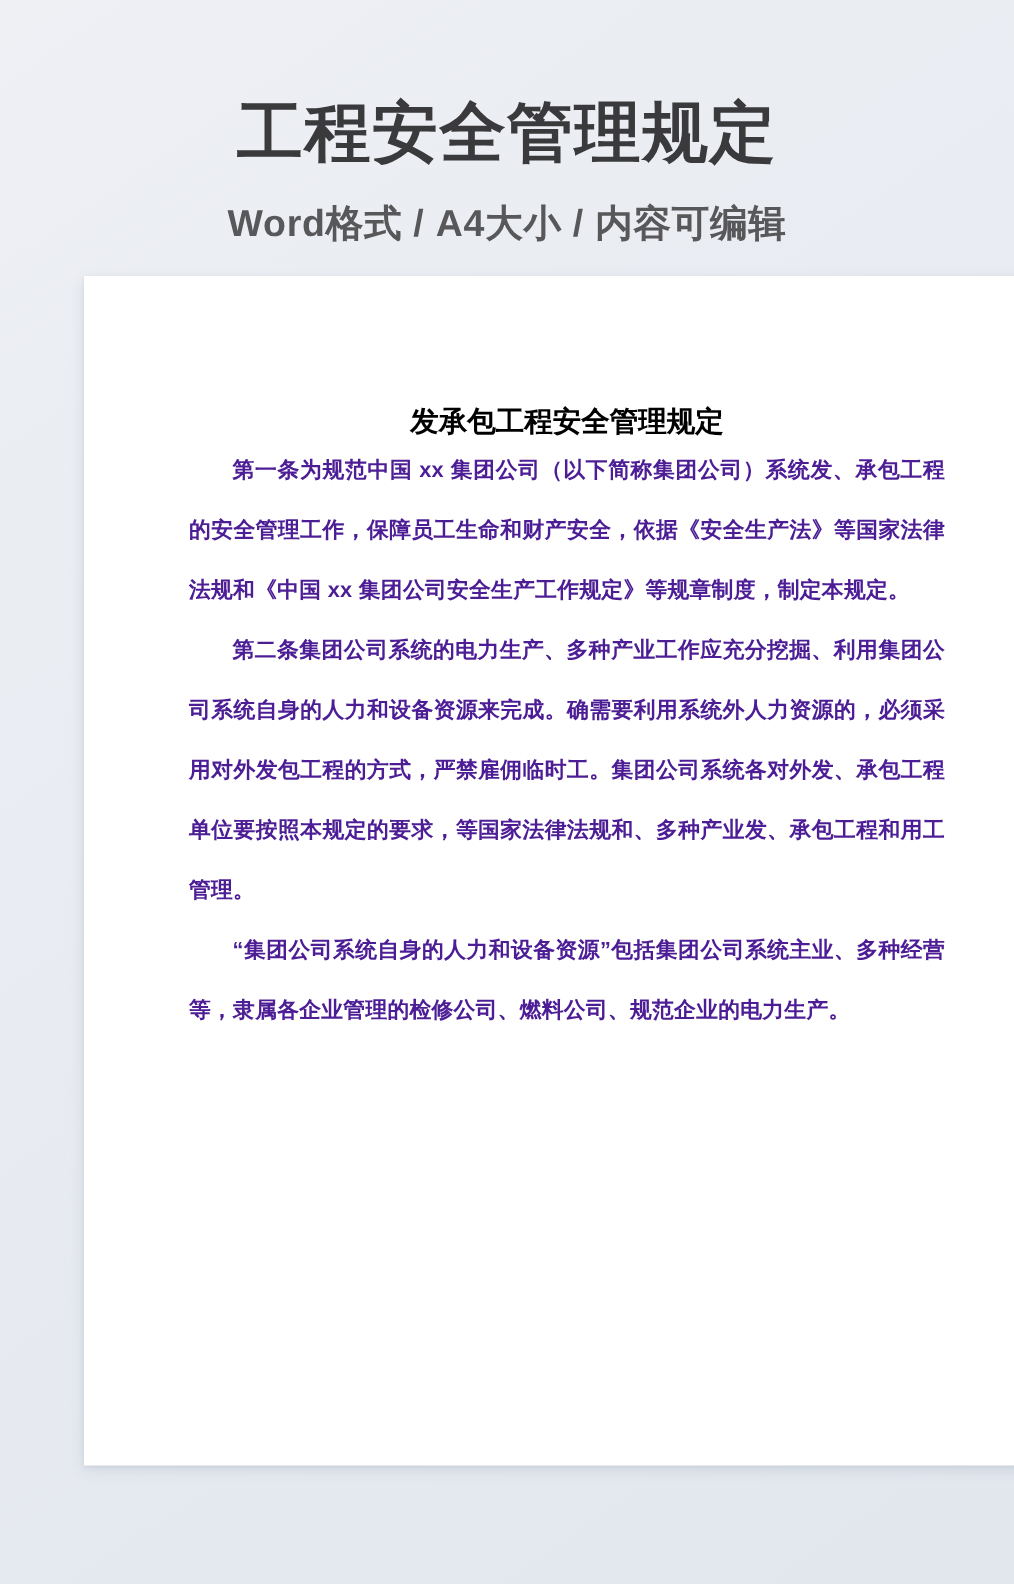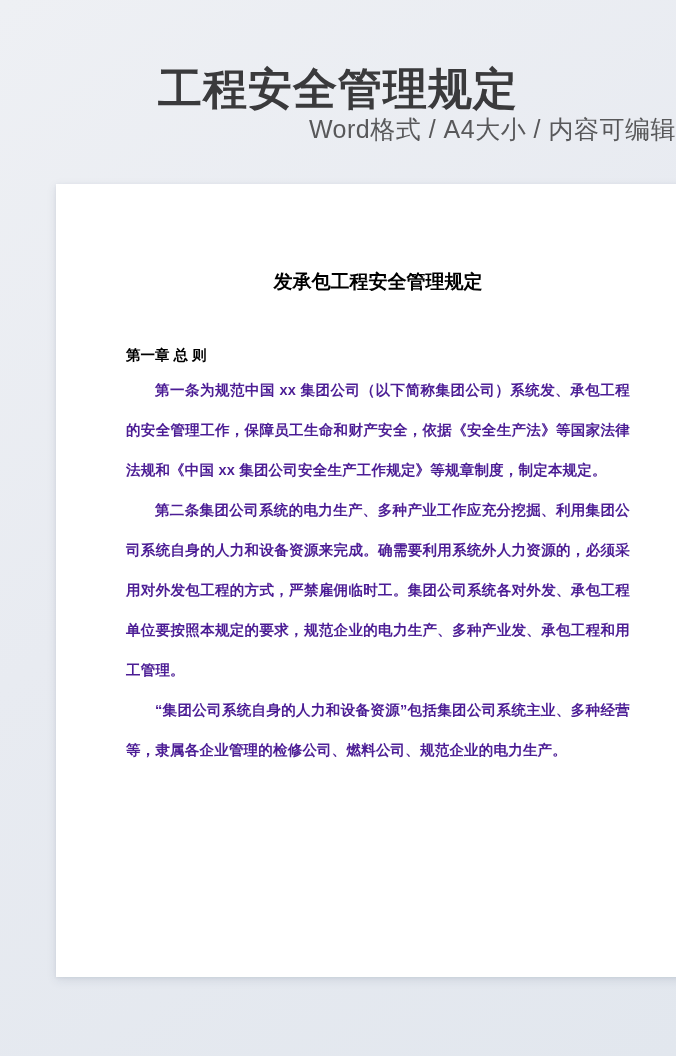--- a/index.html
+++ b/index.html
@@ -30,29 +30,29 @@
     width: 676px;
     font-size: 44px;
     line-height: 50px;
     font-weight: 700;
     color: #3a3a3c;
     letter-spacing: 1px;
     text-align: center;
   }
   .poster-subtitle {
     position: absolute;
-    top: 114px;
+    top: 134px;
     left: 0;
     width: 676px;
     font-size: 25px;
     line-height: 30px;
-    font-weight: 400;
+    font-weight: 700;
     color: #58585a;
     letter-spacing: 0.5px;
-    text-align: right;
+    text-align: center;
   }
   .paper {
     position: absolute;
     left: 56px;
     top: 184px;
     width: 664px;
     height: 793px;
     background: #ffffff;
     box-shadow: 0 3px 10px rgba(40, 60, 90, 0.10), 0 1px 3px rgba(40, 60, 90, 0.08);
     padding: 86px 90px 0 70px;
@@ -88,19 +88,18 @@
 
 <div class="canvas">
 
   <div class="poster-header">
     <div class="poster-title">工程安全管理规定</div>
     <div class="poster-subtitle">Word格式 / A4大小 / 内容可编辑</div>
   </div>
 
   <div class="paper">
     <h1 class="doc-title">发承包工程安全管理规定</h1>
-    <div class="chapter-heading">第一章 总 则</div>
     <p class="body-par">第一条为规范中国 xx 集团公司（以下简称集团公司）系统发、承包工程的安全管理工作，保障员工生命和财产安全，依据《安全生产法》等国家法律法规和《中国 xx 集团公司安全生产工作规定》等规章制度，制定本规定。</p>
-    <p class="body-par">第二条集团公司系统的电力生产、多种产业工作应充分挖掘、利用集团公司系统自身的人力和设备资源来完成。确需要利用系统外人力资源的，必须采用对外发包工程的方式，严禁雇佣临时工。集团公司系统各对外发、承包工程单位要按照本规定的要求，规范企业的电力生产、多种产业发、承包工程和用工管理。</p>
+    <p class="body-par">第二条集团公司系统的电力生产、多种产业工作应充分挖掘、利用集团公司系统自身的人力和设备资源来完成。确需要利用系统外人力资源的，必须采用对外发包工程的方式，严禁雇佣临时工。集团公司系统各对外发、承包工程单位要按照本规定的要求，等国家法律法规和、多种产业发、承包工程和用工管理。</p>
     <p class="body-par">“集团公司系统自身的人力和设备资源”包括集团公司系统主业、多种经营等，隶属各企业管理的检修公司、燃料公司、规范企业的电力生产。</p>
   </div>
 
 </div>
 
 </body></html>

